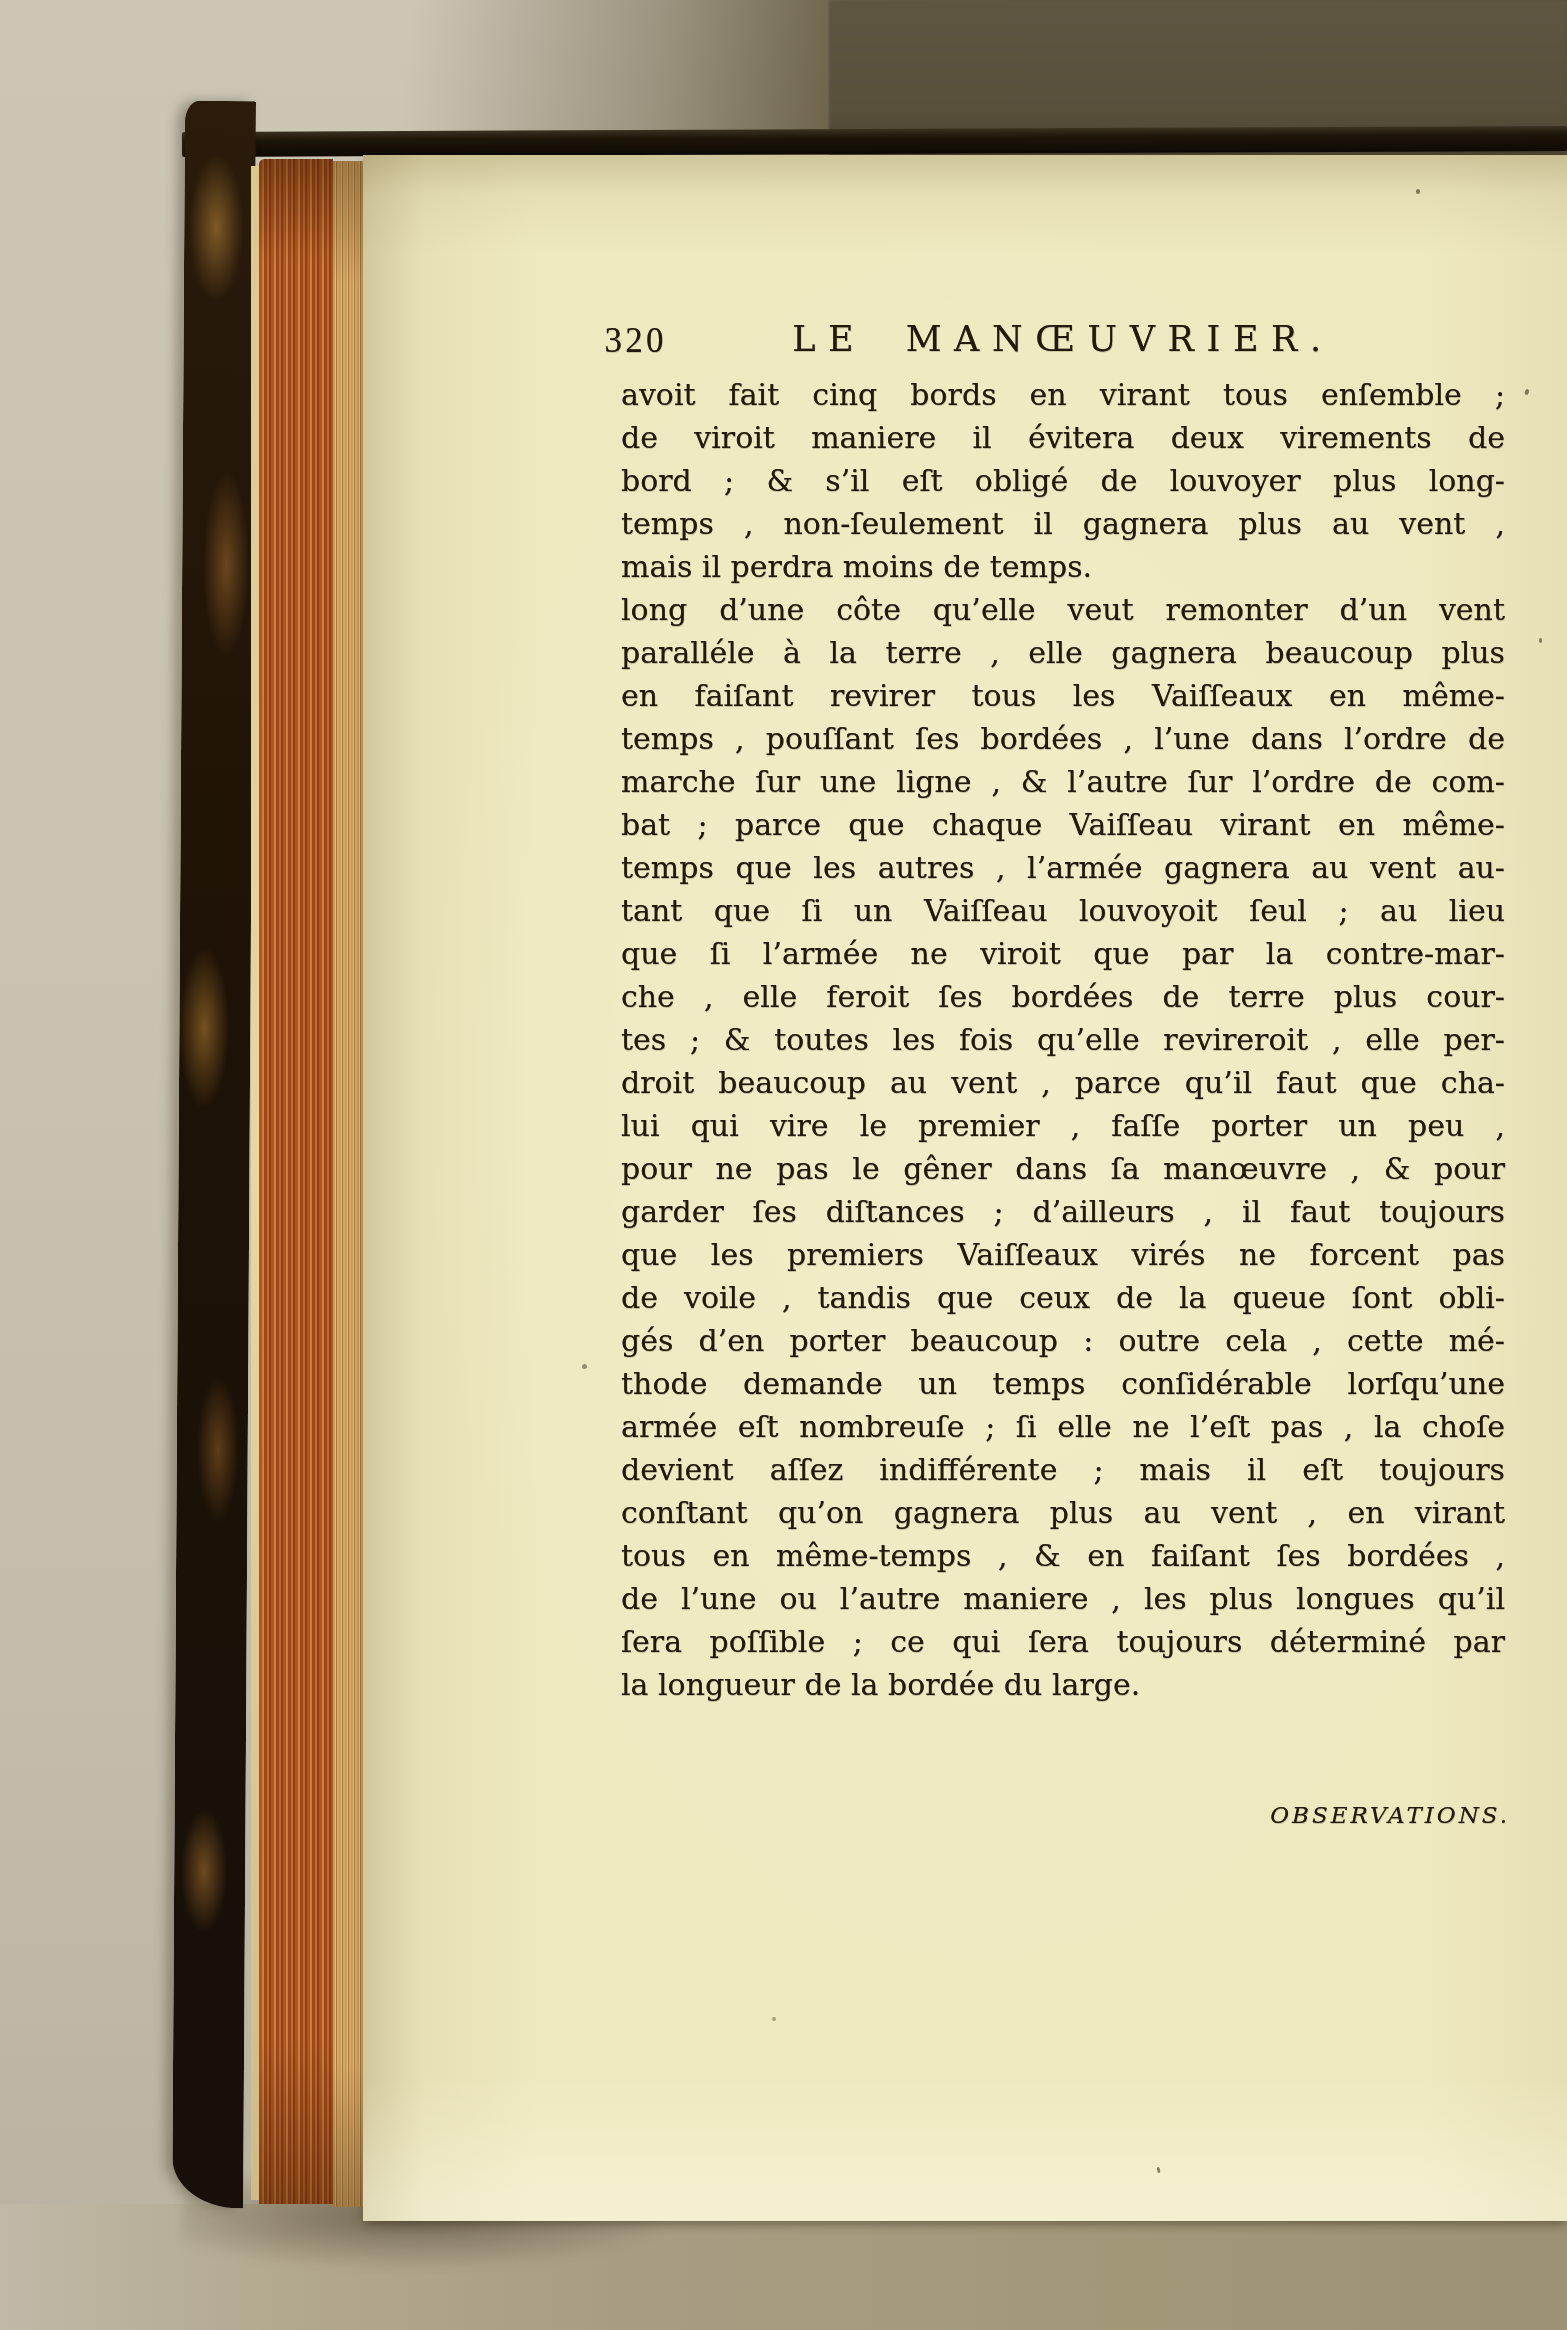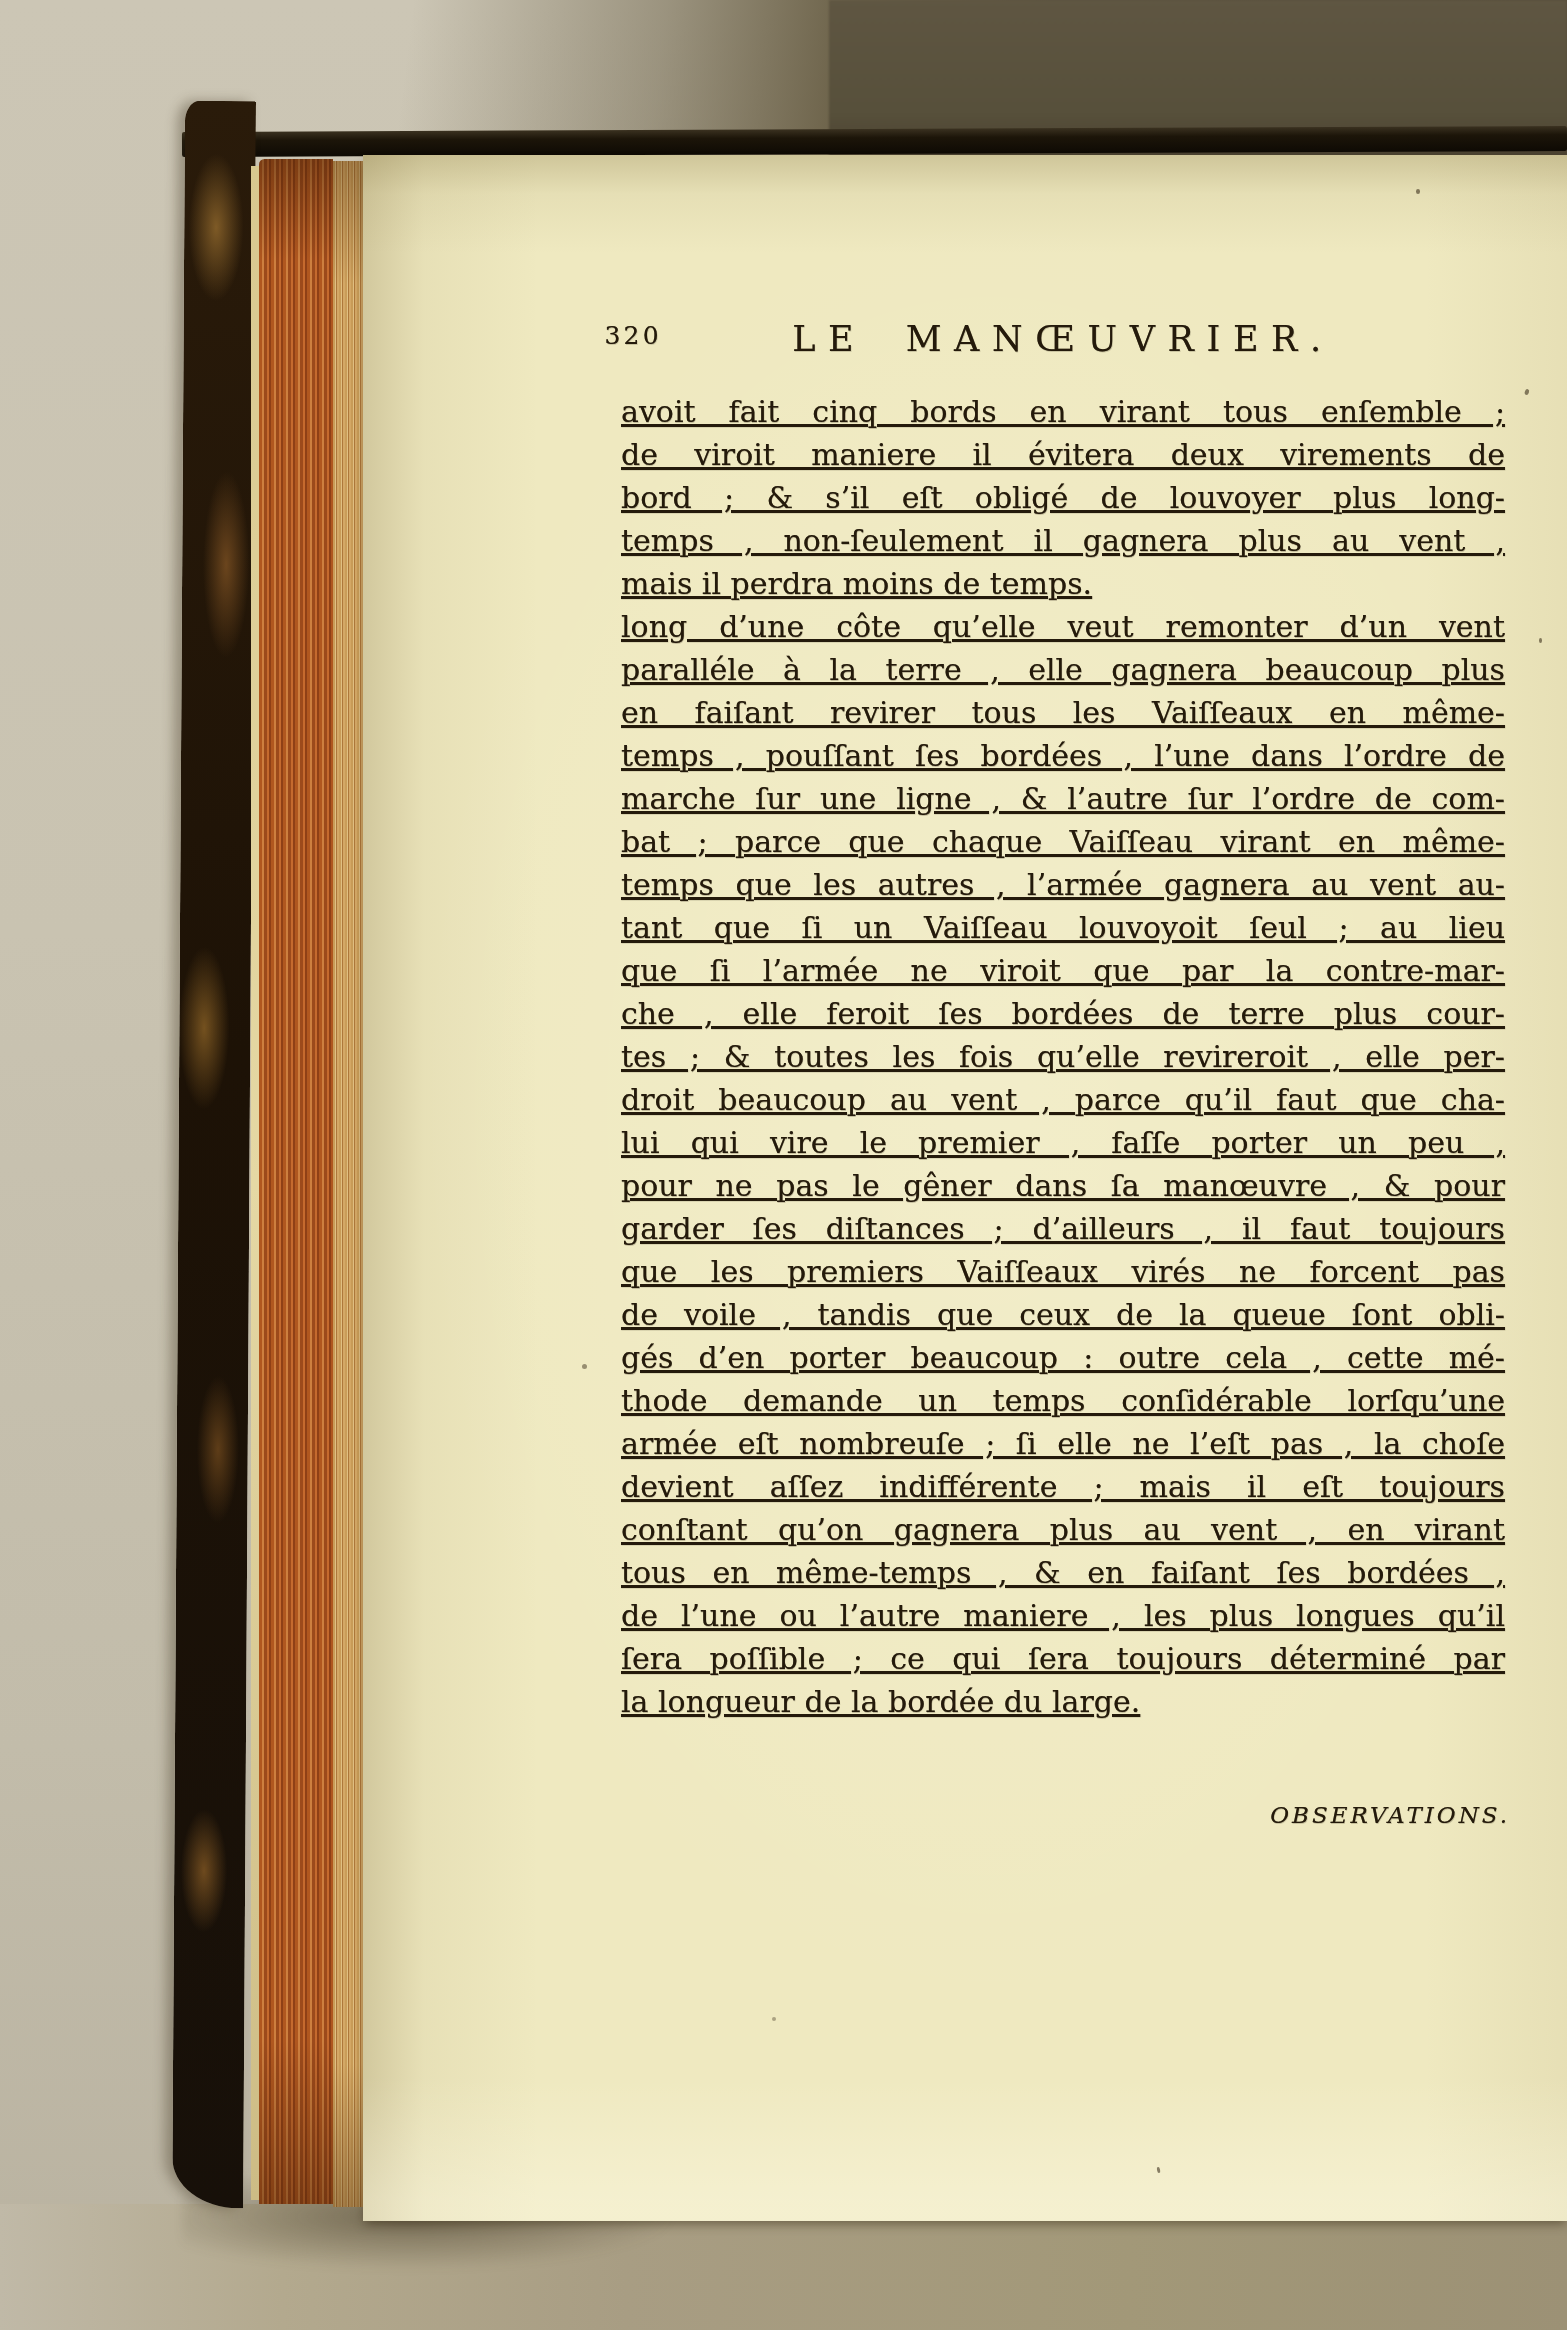--- a/index.html
+++ b/index.html
@@ -77,29 +77,28 @@
       linear-gradient(90deg,rgba(105,82,32,0.22) 0px,rgba(105,82,32,0.06) 61px,rgba(0,0,0,0) 177px,rgba(0,0,0,0) 88%,rgba(120,95,40,0.07) 100%),
       radial-gradient(ellipse 774px 1216px at 52% 46%,rgba(255,255,240,0.20),rgba(0,0,0,0) 75%);
     box-shadow:0 5.5px 10px -2.2px rgba(50,38,15,0.5);
   }
   .header{
     position:absolute;left:258px;top:164px;width:884px;height:44px;
     text-align:center;color:#241a0b;
     text-shadow:0 0 0.6px rgba(35,25,10,0.55),0.6px 0.6px 0 rgba(35,25,10,0.18);
   }
   .pagenum{
-    position:absolute;left:-16.6px;top:2.2px;font-size:25px;letter-spacing:3.3px;
+    position:absolute;left:-16.6px;top:2.2px;font-size:35px;letter-spacing:3.3px;font-family:Liberation Serif, serif;
   }
   .running-title{
     font-size:35px;letter-spacing:0.36em;word-spacing:0.45em;white-space:nowrap;text-align:center;
   }
   .textblock{
-    position:absolute;left:258px;top:235px;width:884px;
+    position:absolute;left:258px;top:218px;width:884px;
     color:#241a0b;
-    text-decoration:underline;
   }
   .line{
     height:43px;line-height:43px;font-size:30px;white-space:nowrap;
     text-align:justify;text-align-last:justify;
     text-shadow:0 0 0.6px rgba(35,25,10,0.5),0.4px 0.5px 0 rgba(35,25,10,0.22);
   }
   .line.nj{text-align-last:left;white-space:normal;}
   .line.ind{text-indent:35px;}
   .catchword{
     position:absolute;left:258px;top:1639px;width:889px;height:43px;line-height:43px;

